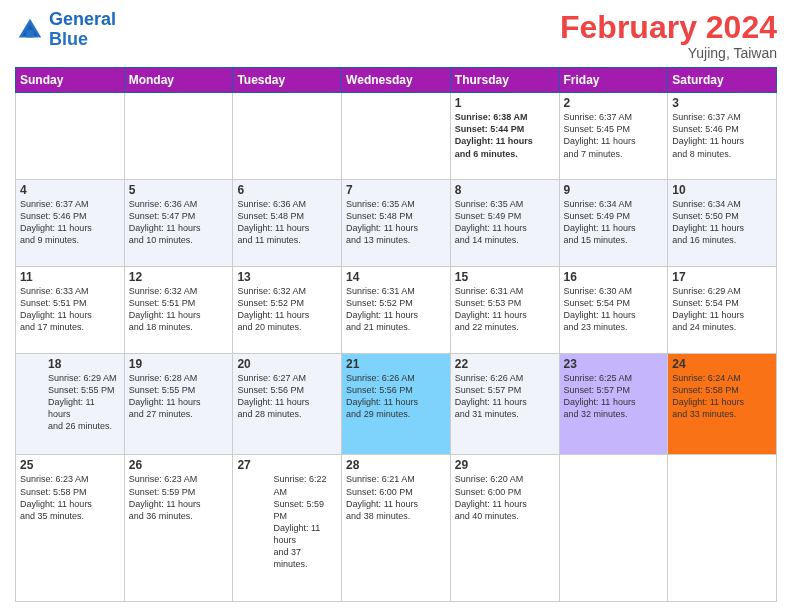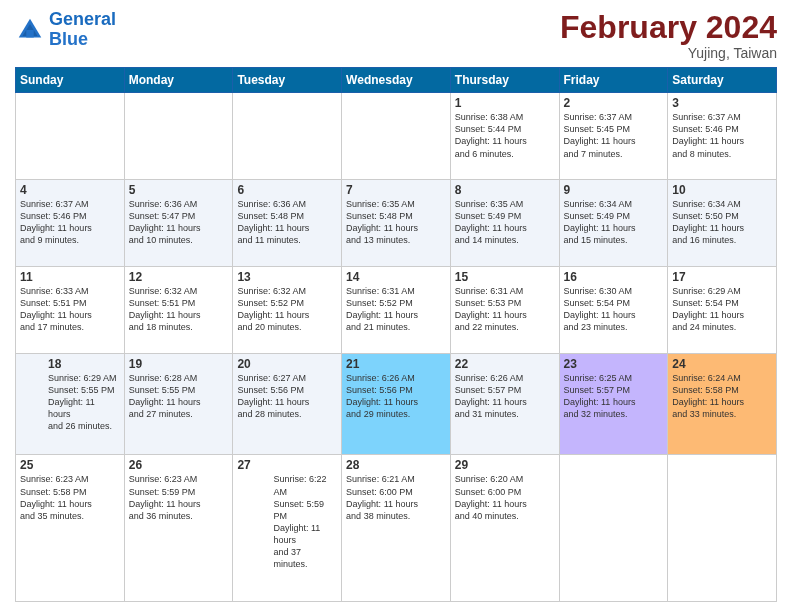--- a/index.html
+++ b/index.html
@@ -40,36 +40,36 @@
     .logo-icon {
       width: 30px;
       height: 30px;
     }
     .title-section {
       text-align: right;
     }
     .month-title {
       font-size: 32px;
       font-weight: bold;
-      color: #7f1d1d;
+      color: #ef4444;
       line-height: 1.1;
     }
     .location {
       font-size: 14px;
       color: #555;
     }
     .calendar {
       flex: 1;
       border: 1px solid #ccc;
       border-collapse: collapse;
       width: 100%;
       table-layout: fixed;
     }
     .calendar th {
-      background: #0369a1;
+      background: #a21caf;
       color: #fff;
       font-size: 12px;
       font-weight: bold;
       padding: 5px 4px;
       border: 1px solid #1a5faa;
       text-align: left;
     }
     .calendar td {
       border: 1px solid #ccc;
       vertical-align: top;
@@ -137,21 +137,21 @@
         </tr>
     </thead>
     <tbody id="calendar-body">
     <tr>
           <td class="empty-cell" style="background: rgb(255, 255, 255);"></td>
           <td class="empty-cell" style="background: rgb(255, 255, 255);"></td>
           <td class="empty-cell" style="background: rgb(255, 255, 255);"></td>
           <td class="empty-cell" style="background: rgb(255, 255, 255);"></td>
           <td>
             <span class="day-num">1</span>
-            <div class="day-info" style="white-space: pre-line;">Sunrise: 6:38 AM
+            <div class="day-info" style="white-space: pre-line; font-weight: bold;">Sunrise: 6:38 AM
 Sunset: 5:44 PM
 Daylight: 11 hours
 and 6 minutes.</div>
           </td>
           <td>
             <span class="day-num">2</span>
             <div class="day-info" style="white-space: pre-line;">Sunrise: 6:37 AM
 Sunset: 5:45 PM
 Daylight: 11 hours
 and 7 minutes.</div>
@@ -302,21 +302,21 @@
 Daylight: 11 hours
 and 31 minutes.</div>
           </td>
           <td style="background: #c4b5fd;">
             <span class="day-num">23</span>
             <div class="day-info" style="white-space: pre-line;">Sunrise: 6:25 AM
 Sunset: 5:57 PM
 Daylight: 11 hours
 and 32 minutes.</div>
           </td>
-          <td style="background: #fdba74;">
+          <td style="background: #f97316;">
             <span class="day-num">24</span>
             <div class="day-info" style="white-space: pre-line;">Sunrise: 6:24 AM
 Sunset: 5:58 PM
 Daylight: 11 hours
 and 33 minutes.</div>
           </td>
         </tr>
         <tr>
           <td>
             <span class="day-num">25</span>

